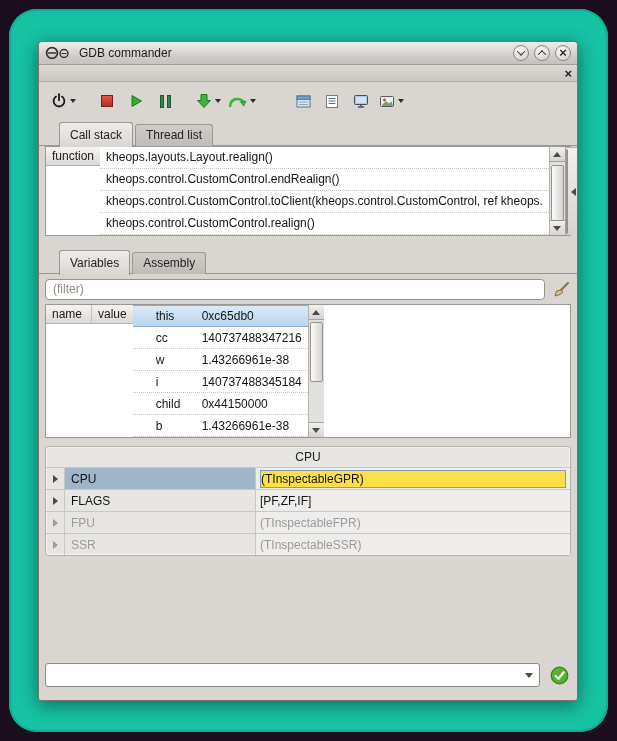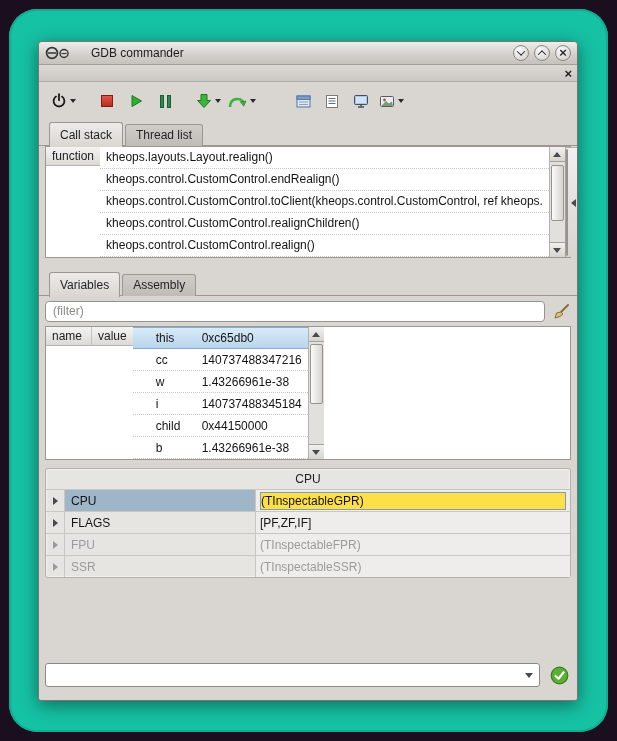--- a/index.html
+++ b/index.html
@@ -29,21 +29,20 @@
   }
 
   
   .titlebar {
     height:23px; flex:0 0 23px;
     background:linear-gradient(#efedea,#d2cfcb 60%,#c6c3bf);
     border-bottom:1px solid #a19e9a;
     display:flex; align-items:center;
     padding:0 6px;
     border-radius:3px 3px 0 0;
-    gap:12px;
   }
   .app-icon { display:flex; align-items:center; margin-right:6px; }
   .title { color:#1c1c1c; }
   .tb-btns { margin-left:auto; display:flex; gap:5px; }
   .tb-btn {
     width:16px; height:16px; border-radius:50%;
     background:radial-gradient(circle at 35% 30%, #fafafa, #cfccc8);
     border:1px solid #8a8784;
     display:flex; align-items:center; justify-content:center;
     font-size:11px; line-height:1; color:#2a2a2a;
@@ -70,21 +69,21 @@
     padding:0 10px; gap:3px;
   }
   .tbtn { height:28px; min-width:26px; display:flex; align-items:center; justify-content:center; border-radius:3px; padding:0 2px; }
   .tgap { width:10px; } .tgap-big { width:26px; }
   .dd { width:0; height:0; border-left:3.5px solid transparent; border-right:3.5px solid transparent; border-top:4.5px solid #2b2b2b; margin-left:3px; }
   .pause-bars { display:flex; gap:3px; }
   .pause-bars i { width:4px; height:13px; background:#2e8b50; border:1px solid #1c5c33; }
   .stop-sq { width:12px; height:12px; background:linear-gradient(#e25549,#b92c22); border:1px solid #7e1d16; }
 
   
-  .tabbar { flex:0 0 26px; display:flex; align-items:flex-end; padding:0 10px; position:relative; }
+  .tabbar { flex:0 0 26px; display:flex; align-items:flex-end; padding:0 20px; position:relative; }
   .tabbar::after { content:""; position:absolute; left:0; right:0; bottom:0; height:0; border-bottom:1px solid #9b9893; }
   .tab {
     position:relative; z-index:1;
     border:1px solid #9b9893; border-bottom:none;
     border-radius:3px 3px 0 0;
     padding:3px 10px 4px;
     margin-right:2px;
     background:linear-gradient(#d0cdc9,#bfbcb8);
     color:#242424;
   }
@@ -300,21 +299,20 @@
 
     <div class="panel">
       <div class="tbl-header">
         <span class="hcell">function</span>
       </div>
       <div class="cs-body">
         <div class="cs-rows">
           <div class="cs-row">kheops.layouts.Layout.realign()</div>
           <div class="cs-row">kheops.control.CustomControl.endRealign()</div>
           <div class="cs-row">kheops.control.CustomControl.toClient(kheops.control.CustomControl, ref kheops.</div>
-          <div class="cs-row">kheops.control.CustomControl.realignChildren()</div>
           <div class="cs-row">kheops.control.CustomControl.realign()</div>
         </div>
         <div class="vscroll">
           <div class="vsb-btn top">
               <i class="tri-up"></i>
             </div>
           <div class="sb-vtrack">
             <div class="sb-vthumb" style="top:3px; height:56px;"></div>
           </div>
           <div class="vsb-btn bot">

